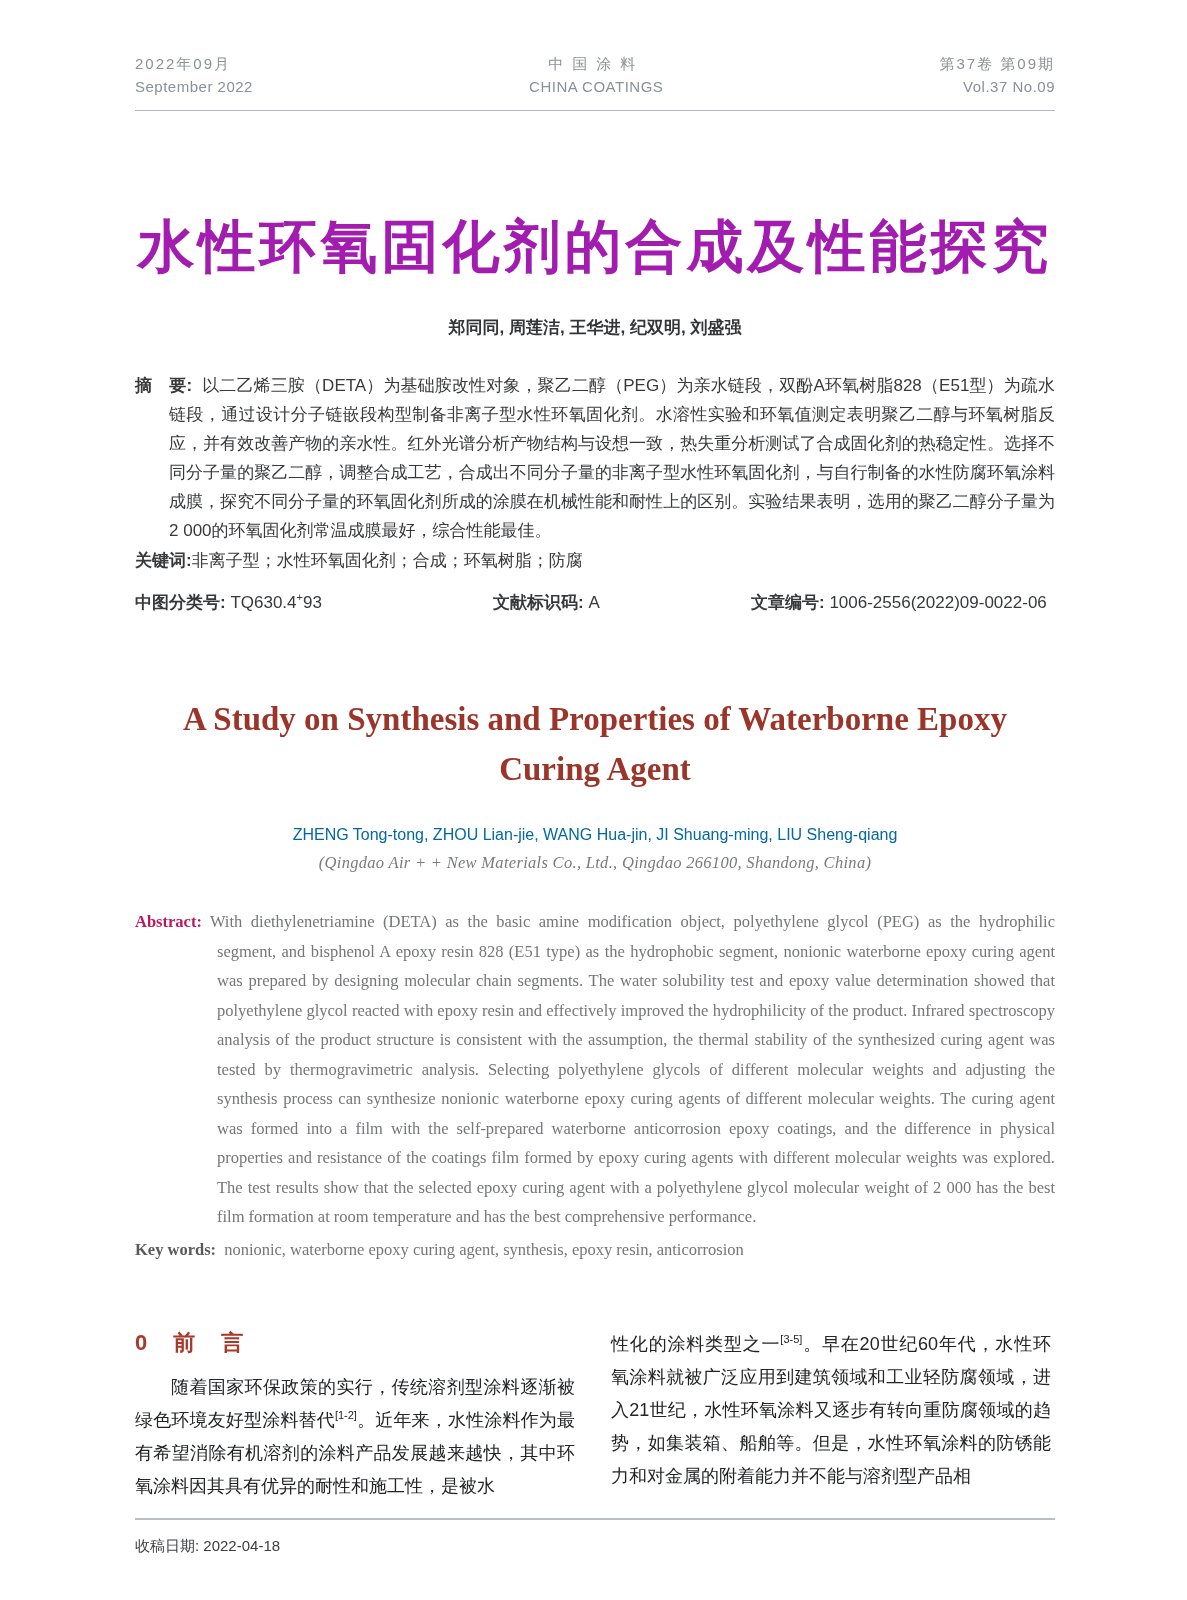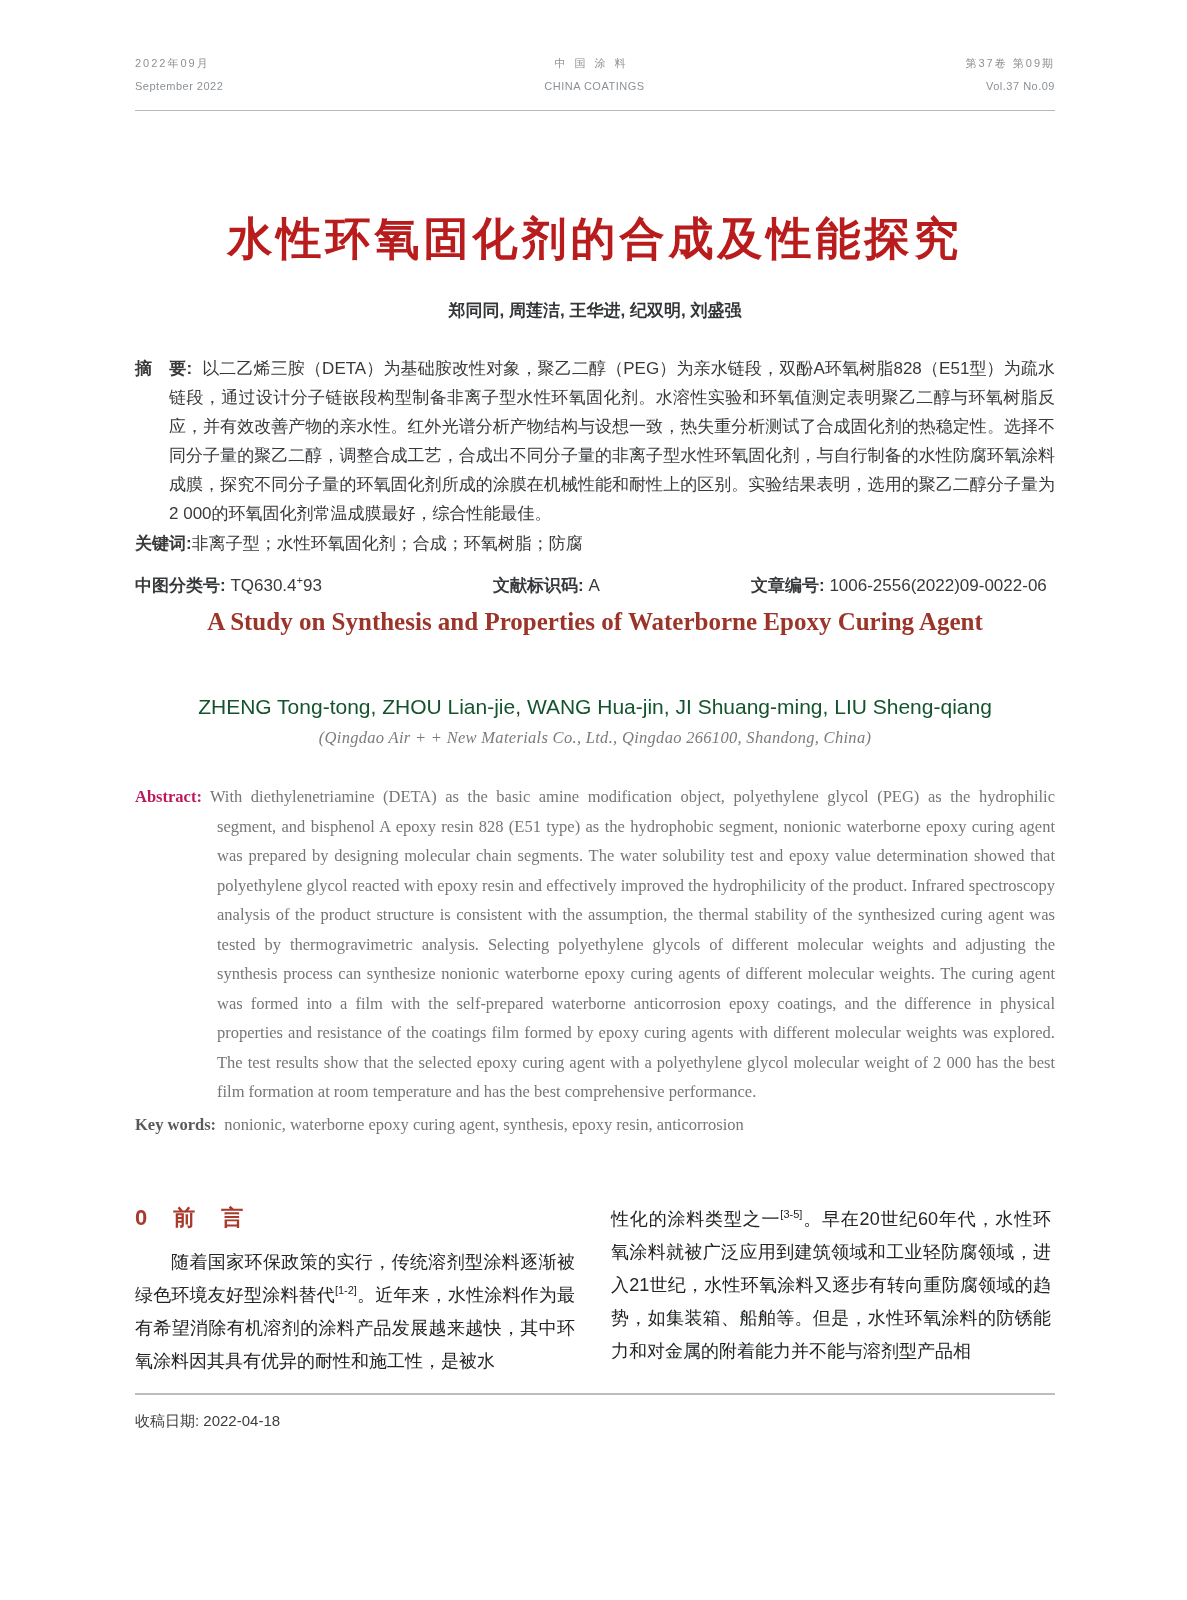--- a/index.html
+++ b/index.html
@@ -10,33 +10,33 @@
     font-family: "Liberation Sans", sans-serif;
     color: #2f3133;
   }
   .content { margin: 0 132px 0 135px; width: 920px; }
 
   
   .jheader {
     padding-top: 52px; padding-bottom: 12px;
     border-bottom: 1px solid #b4bac0;
     display: flex; justify-content: space-between; align-items: flex-end;
-    color: #8b9197; font-size: 11px; line-height: 23px;
+    color: #8b9197; font-size: 15px; line-height: 23px;
   }
   .jheader .col-c { text-align: center; }
   .jheader .col-r { text-align: right; }
   .jheader .zh { letter-spacing: 2px; }
   .jheader .col-c .zh { letter-spacing: 9px; }
   .jheader .en { letter-spacing: 0.5px; }
 
   
   .title-zh {
     margin-top: 98px; text-align: center;
-    font-size: 45px; font-weight: bold; letter-spacing: 4px;
-    color: #b91c1c;
+    font-size: 57px; font-weight: bold; letter-spacing: 4px;
+    color: #a21caf;
   }
   .authors-zh { margin-top: 30px; text-align: center; font-size: 17px; font-weight: bold; color: #333537; }
   .affil-zh   { margin-top: 10px; text-align: center; font-size: 16px; font-weight: bold; color: #333537; }
 
   .abstract-zh {
     margin-top: 32px; font-size: 17px; line-height: 29px;
     text-align: justify; color: #37393b;
     padding-left: 34px; text-indent: -34px;
   }
   .abstract-zh .lbl { font-weight: bold; margin-right: 10px; }
@@ -46,27 +46,27 @@
   .meta-row {
     margin-top: 16px; font-size: 17px; color: #37393b;
     display: grid; grid-template-columns: 358px 258px auto;
   }
   .meta-row .lbl { font-weight: bold; }
   sup.s { font-size: 11px; vertical-align: super; line-height: 0; }
   .doi-line { margin-top: 17px; font-family: "Liberation Serif", serif; font-size: 16.5px; color: #333537; }
 
   
   .title-en {
-    text-align: center;
+    margin-top: 80px; text-align: center;
     font-family: "Liberation Serif", serif;
-    font-size: 25px; line-height: 50px; font-weight: bold;
+    font-size: 33px; line-height: 50px; font-weight: bold;
     color: #9c3529;
     max-width: 900px; margin-left: auto; margin-right: auto;
   }
-  .authors-en { margin-top: 48px; text-align: center; font-size: 21px; color: #14532d; }
+  .authors-en { margin-top: 32px; text-align: center; font-size: 16px; color: #0369a1; }
   .affil-en {
     margin-top: 9px; text-align: center;
     font-family: "Liberation Serif", serif; font-style: italic;
     font-size: 16.5px; color: #797c7f; letter-spacing: 0.3px;
   }
   .abstract-en {
     margin-top: 34px;
     font-family: "Liberation Serif", serif;
     font-size: 16.5px; line-height: 29.5px;
     text-align: justify; color: #747678;

